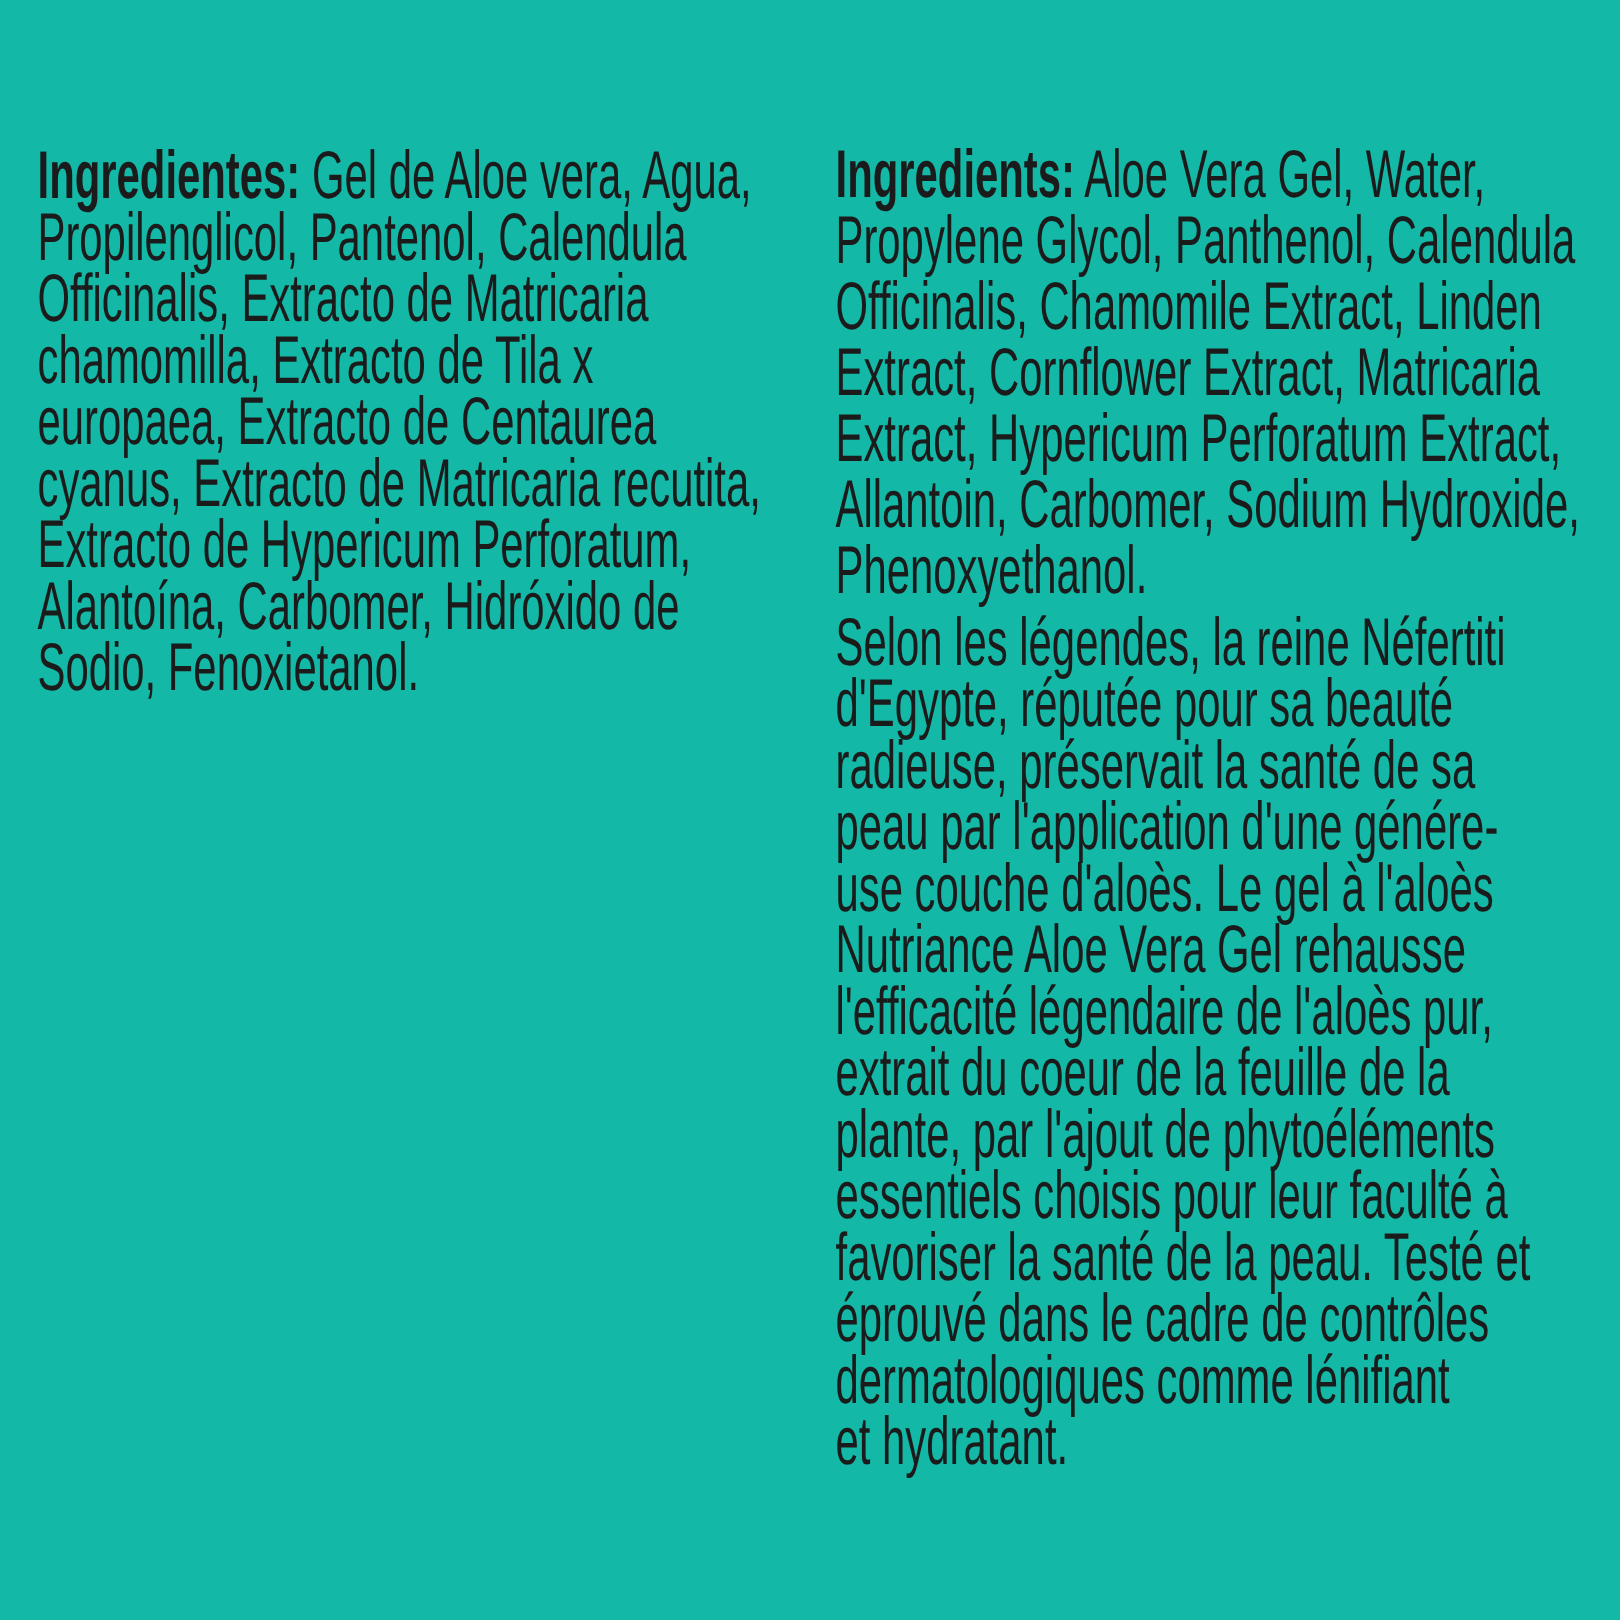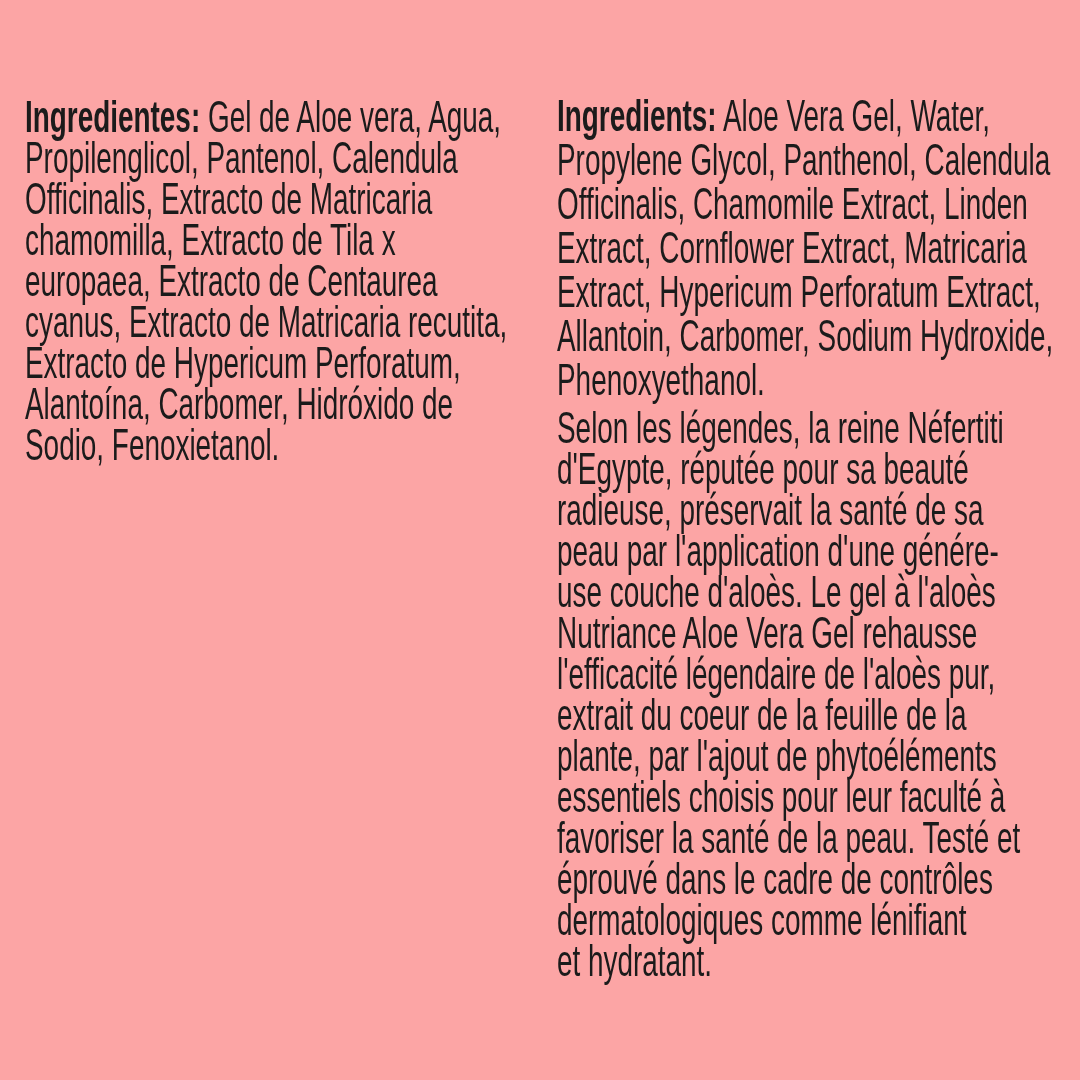--- a/index.html
+++ b/index.html
@@ -4,21 +4,21 @@
 <style>
   html, body {
     margin: 0;
     padding: 0;
     background: #ffffff;
   }
   .page {
     position: relative;
     width: 1080px;
     height: 1080px;
-    background: #fca5a5;
+    background: #14b8a6;
     overflow: hidden;
     font-family: "Liberation Sans", sans-serif;
     color: #1b1b1b;
   }
   .col {
     position: absolute;
     transform: scaleX(0.62);
     transform-origin: 0 0;
     font-size: 45px;
     font-weight: 400;

